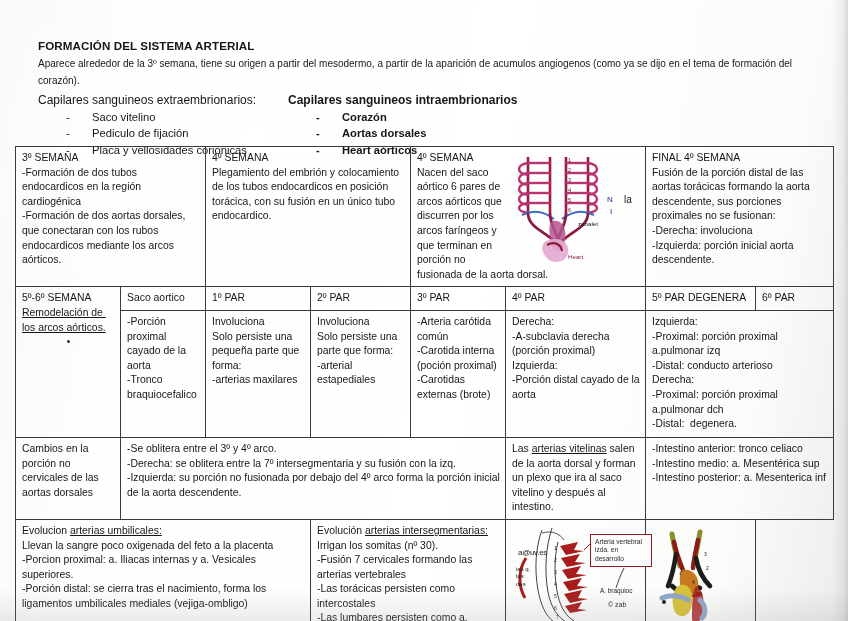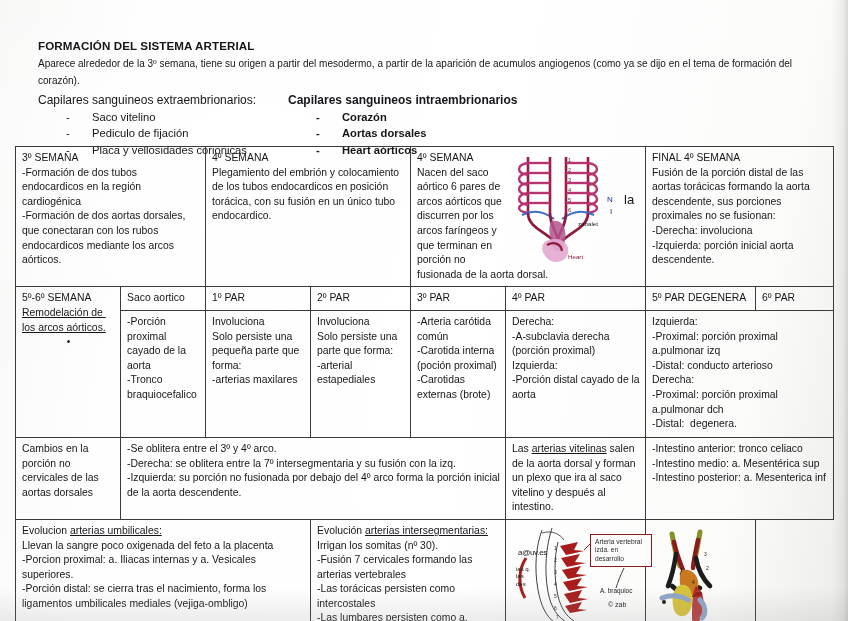--- a/index.html
+++ b/index.html
@@ -273,21 +273,21 @@
               <text x="62" y="13">1</text>
                   <text x="62" y="23">2</text>
               <text x="62" y="33">3</text>
                   <text x="62" y="43">4</text>
               <text x="62" y="53">5</text>
                   <text x="62" y="63">6</text>
             </g>
           </svg>
           <span class="fig-label" style="left:101px; top:44px;">N</span>
           <span class="fig-label" style="left:104px; top:56px;">I</span>
-          <span class="fig-label" style="left:118px; top:44px; color:#16161a; font-size:13px;">la</span>
+          <span class="fig-label" style="left:118px; top:44px; color:#16161a; font-size:10px;">la</span>
           <span class="copy-mark" style="left:72px; top:68px; font-size:6.2px;">zabalet</span>
           <span class="mini-text" style="left:62px; top:101px; color:#8d1b3c; font-size:6.2px;">Heart</span>
         </div>
         <span class="cellline">4º SEMANA</span>
         <span class="cellline">Nacen del saco aórtico 6 pares de arcos aórticos que discurren por los arcos faríngeos y que terminan en porción no fusionada de la aorta dorsal.</span>
       </td>
       <td colspan="2">
         <span class="cellline">FINAL 4º SEMANA</span>
         <span class="cellline">Fusión de la porción distal de las aortas torácicas formando la aorta descendente, sus porciones proximales no se fusionan:
 -Derecha: involuciona

